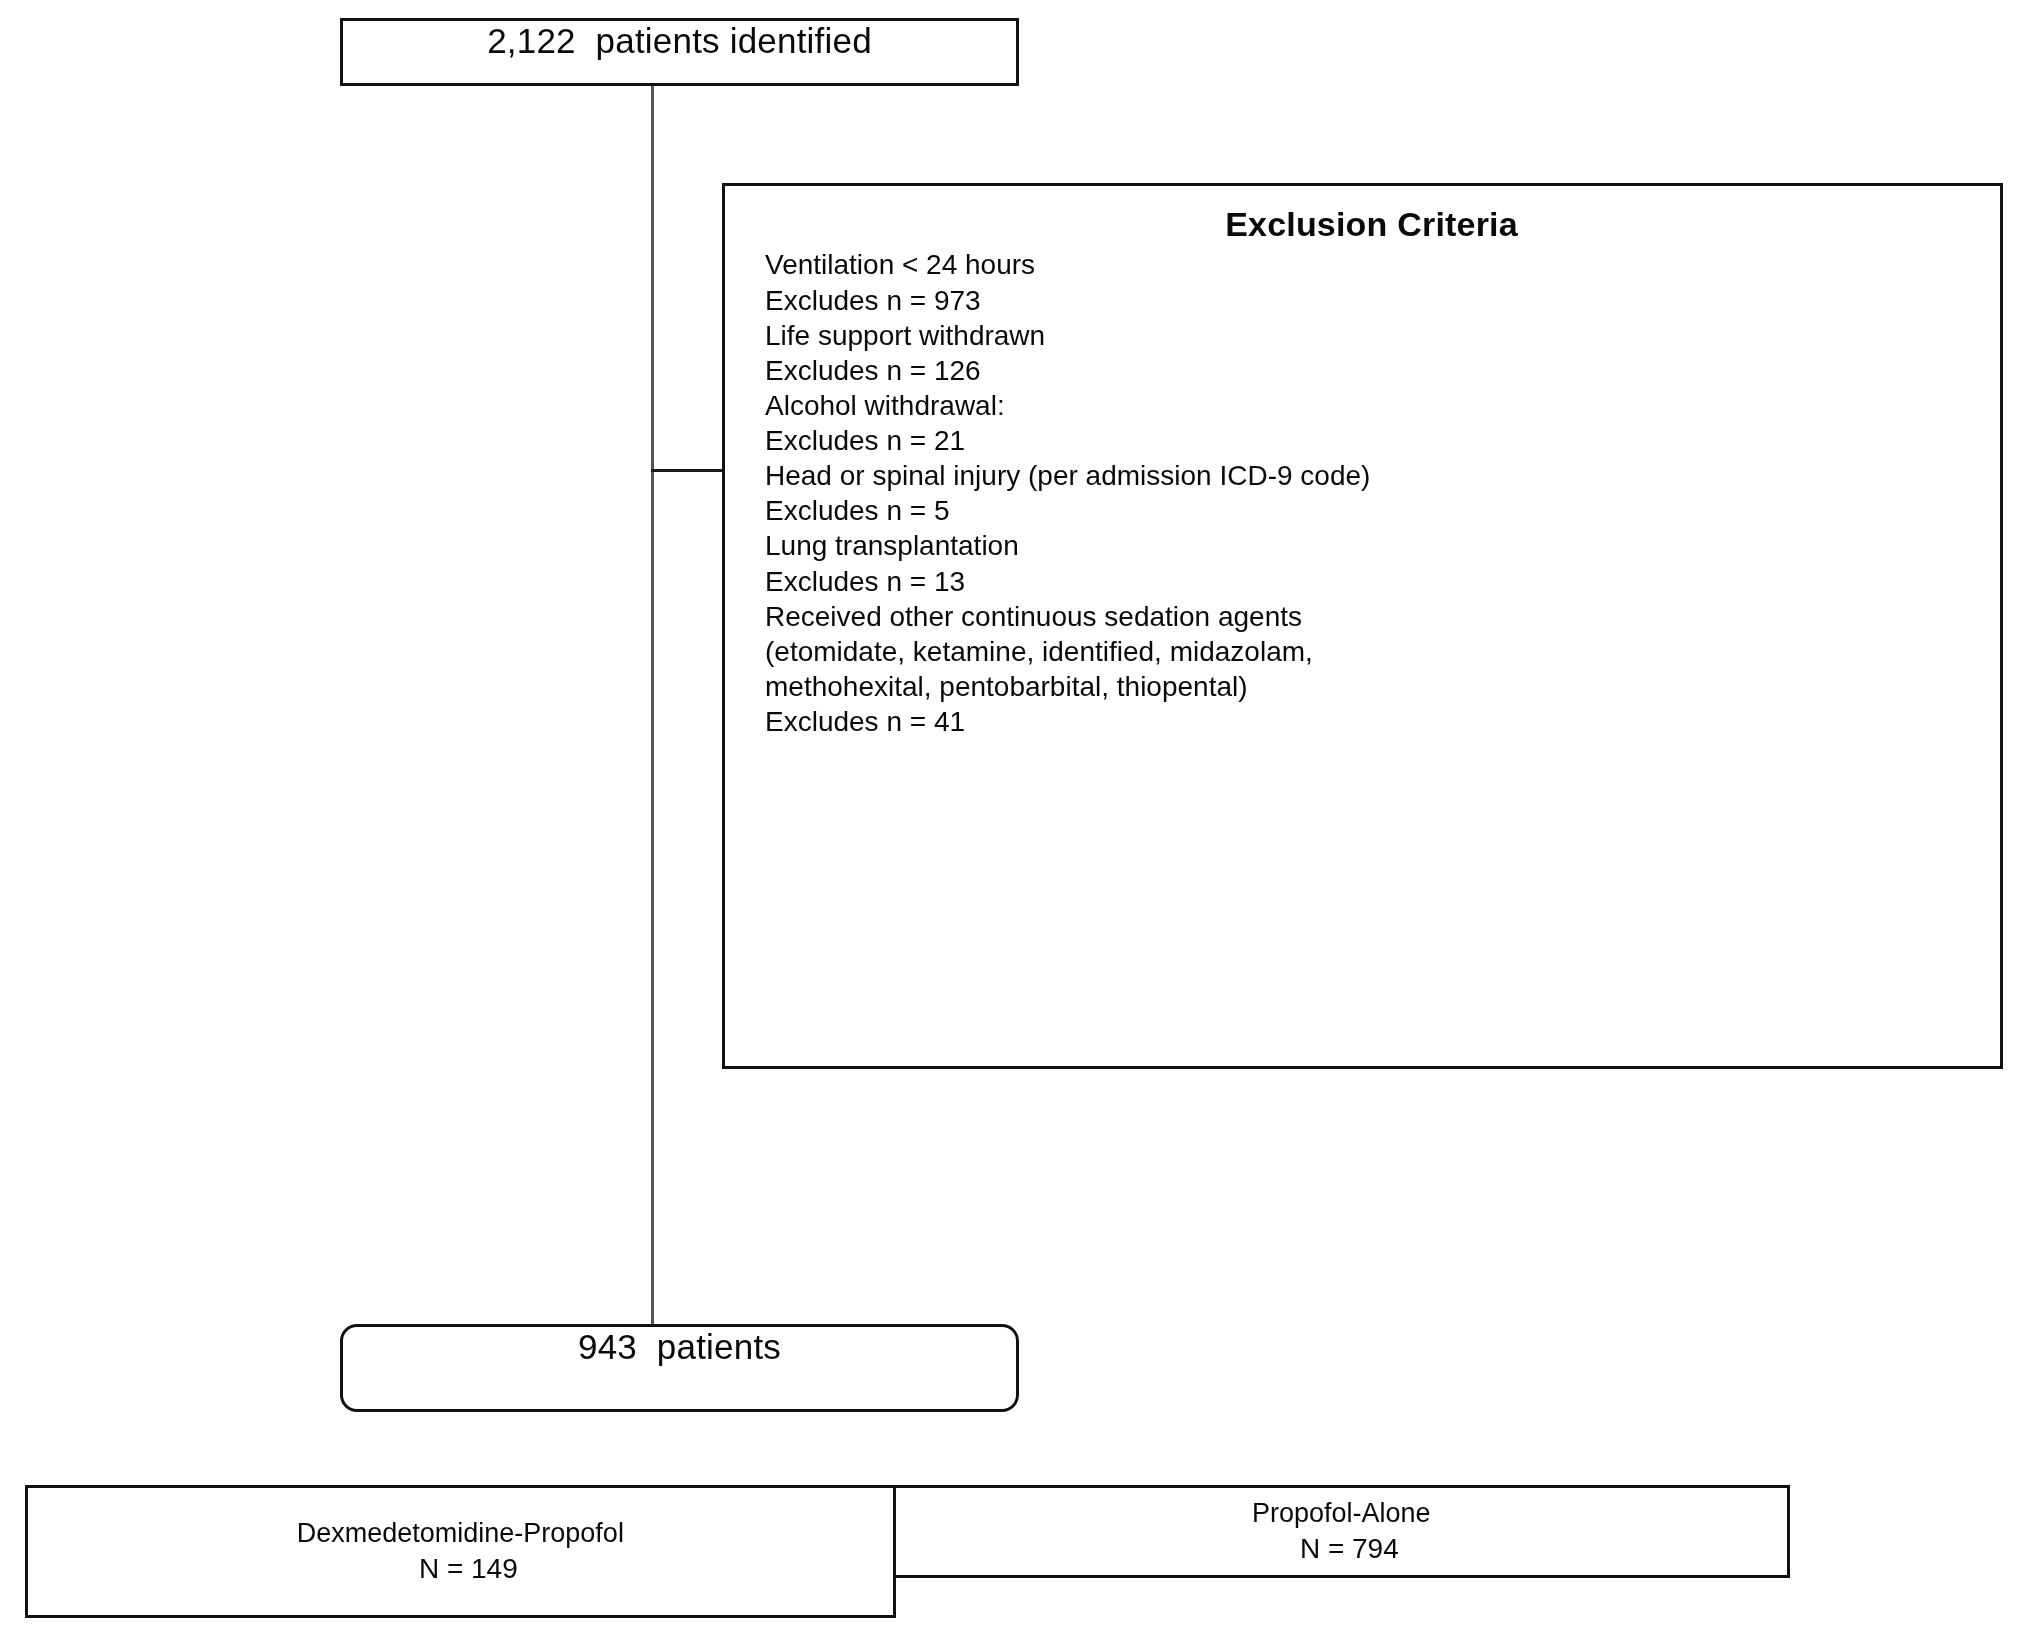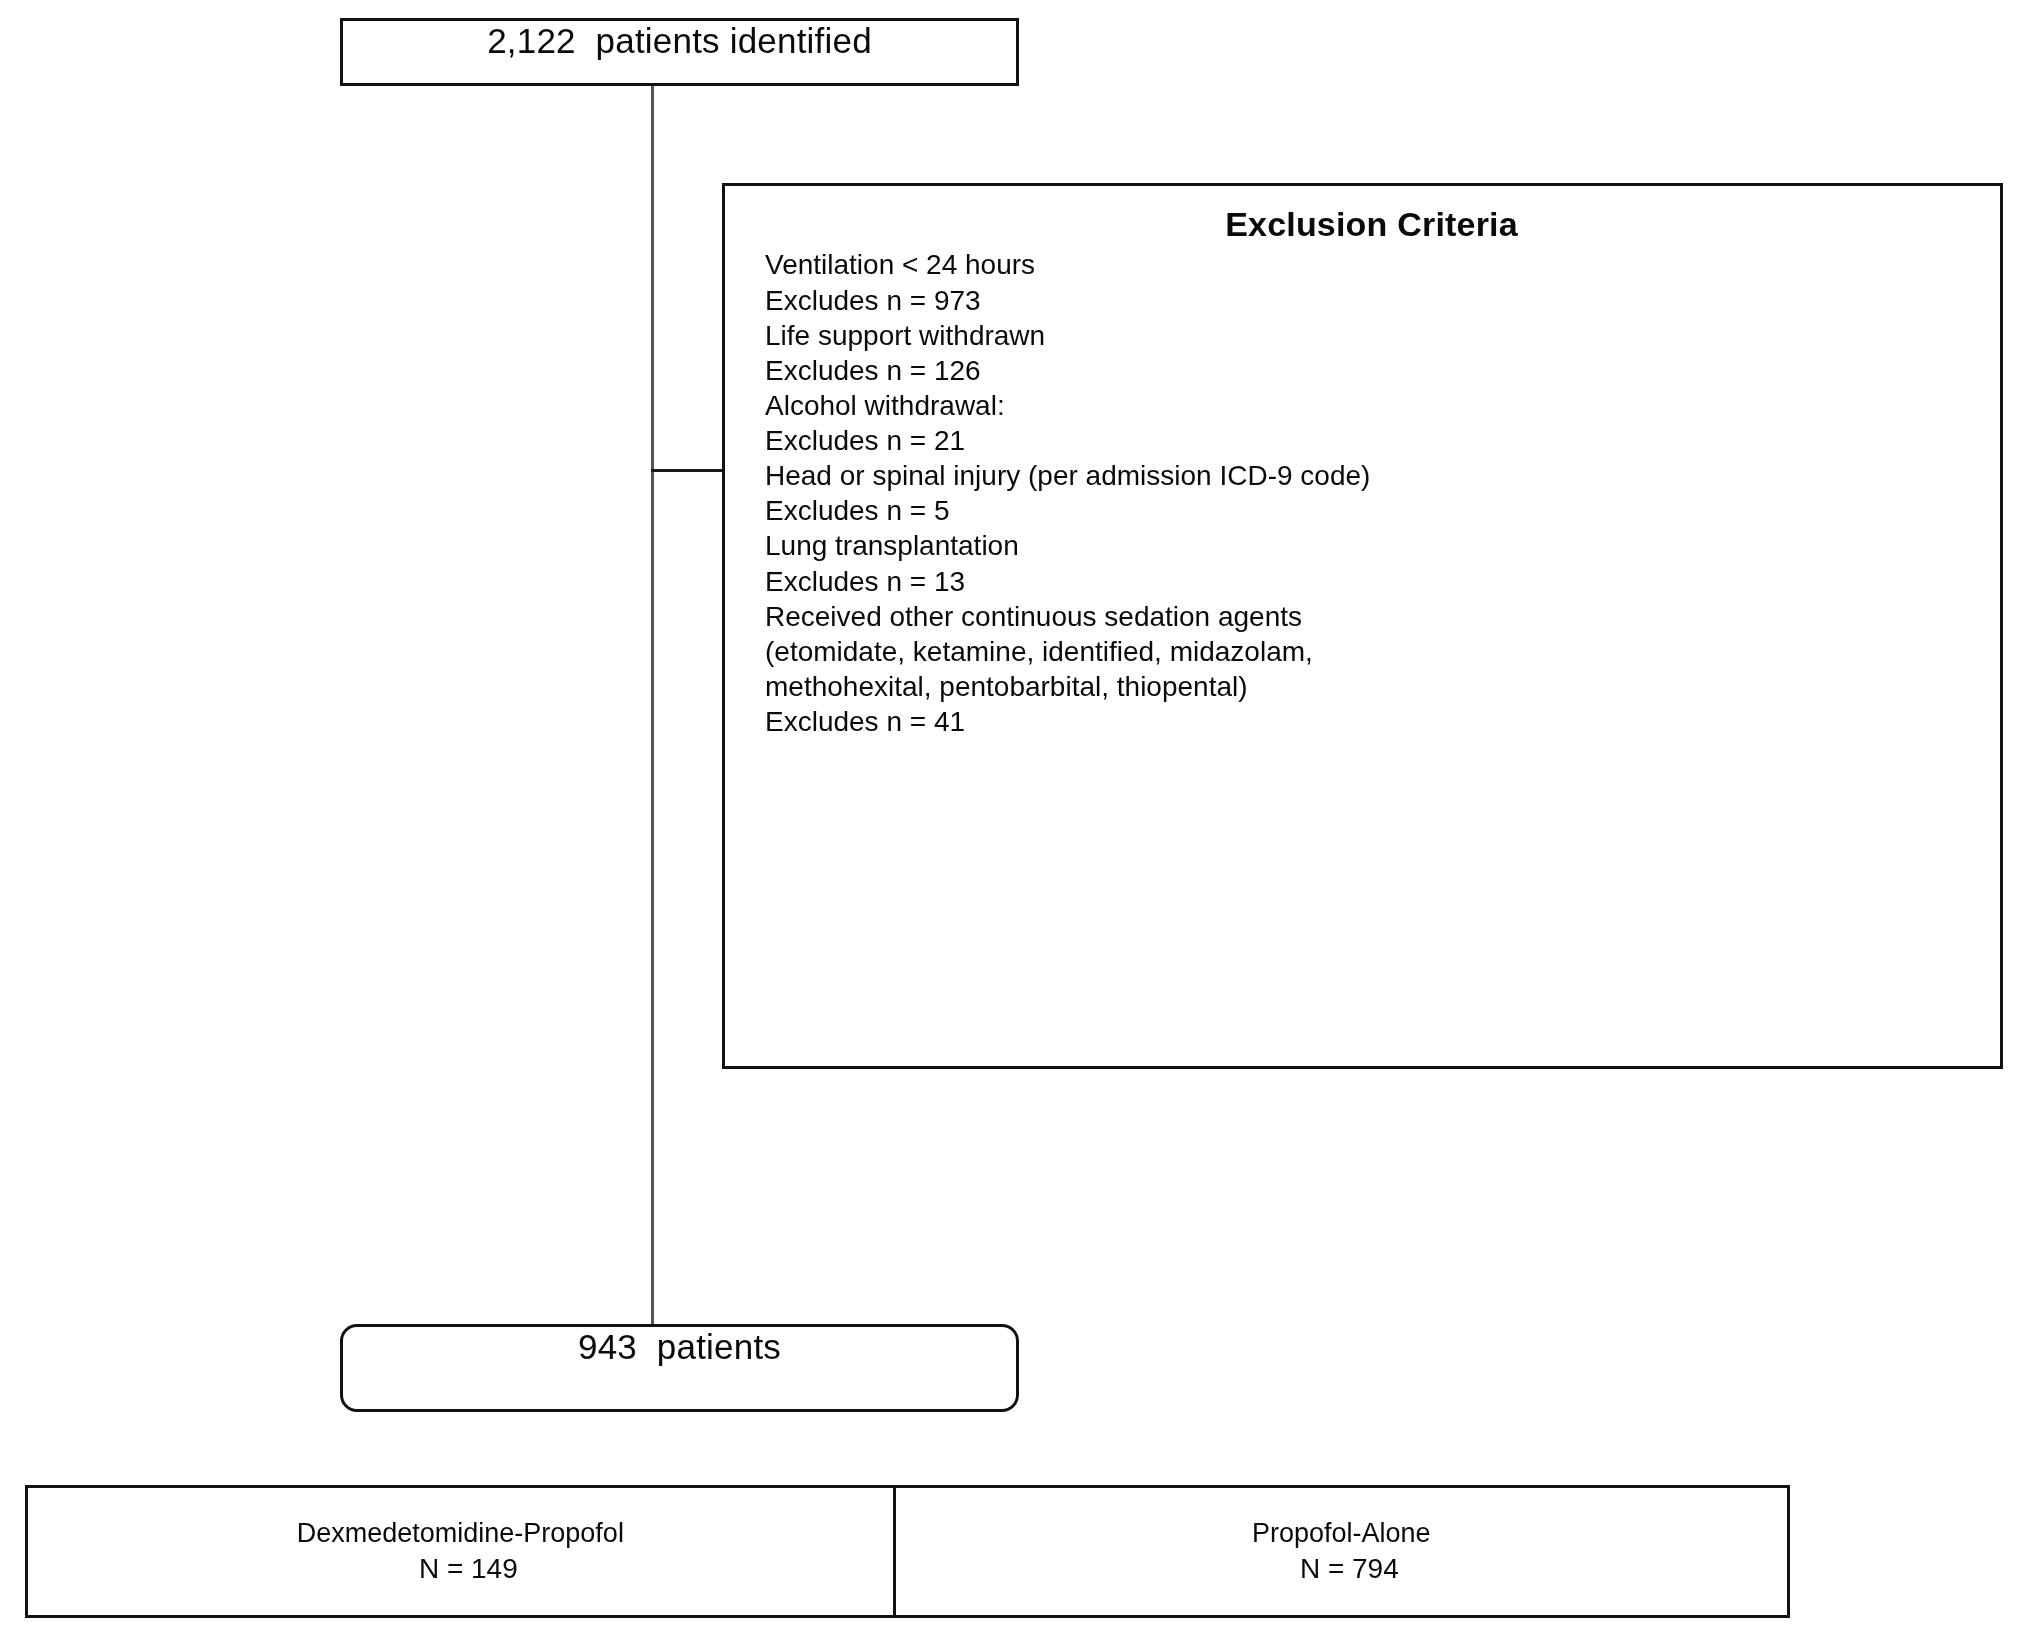--- a/index.html
+++ b/index.html
@@ -102,21 +102,21 @@
     align-items: center;
     justify-content: center;
     text-align: center;
   }
   #arm-dex {
     width: 878px;
     height: 133px;
   }
   #arm-prop {
     width: 905px;
-    height: 133px;
+    height: 93px;
     margin-left: -3px;
   }
   .arm-label {
     font-size: 27px;
     line-height: 1.28;
     white-space: pre;
     text-align: right;
   }
   .arm-count {
     font-size: 28px;

